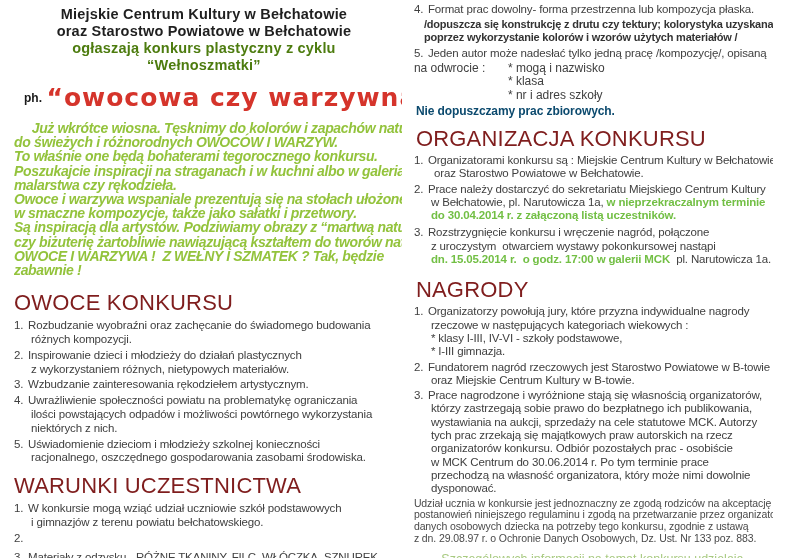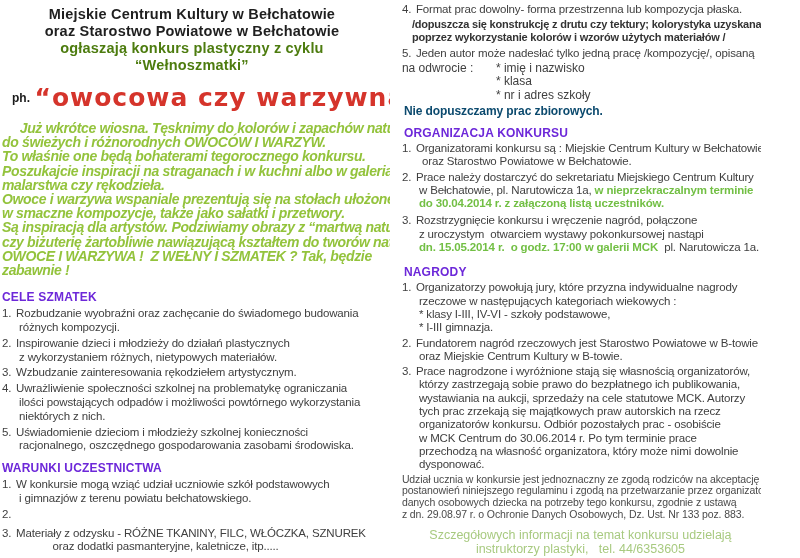--- a/index.html
+++ b/index.html
@@ -1,33 +1,33 @@
 <!DOCTYPE html>
 <html lang="pl"><head>
 <meta charset="utf-8">
 <style>
   html,body{margin:0;padding:0;background:#ffffff;}
   body{width:800px;height:558px;overflow:hidden;
        font-family:"Liberation Sans",sans-serif;color:#404040;}
-  .page{display:flex;width:761px;height:558px;}
+  .page{display:flex;width:761px;height:558px;margin-left:12px;}
   .col-left{width:410px;box-sizing:border-box;padding:6px 8px 0 2px;overflow:hidden;}
   .col-right{width:390px;box-sizing:border-box;padding:3px 2px 0 12px;overflow:hidden;}
 
   .doc-header{text-align:center;font-weight:bold;font-size:14.5px;line-height:17px;color:#1f1f1f;letter-spacing:.2px;}
   .announce{color:#4d7c0f;}
 
   .title-row{margin:9px 0 0 10px;white-space:nowrap;}
   .title-prefix{color:#1a1a1a;font-weight:bold;font-size:12px;vertical-align:4px;}
   .title-text{color:#d5342b;font-weight:bold;font-size:25px;letter-spacing:1px;
               font-family:"DejaVu Sans",sans-serif;}
 
   .intro{margin-top:9px;white-space:pre;font-style:italic;font-weight:bold;
          color:#93c33c;font-size:14px;line-height:14.2px;letter-spacing:-0.35px;}
 
-  .section-heading{color:#6d28d9;font-weight:bold;font-size:12px;letter-spacing:.2px;}
+  .section-heading{color:#7f1d1d;font-weight:normal;font-size:22px;letter-spacing:.2px;}
   .mt-cele{margin:13px 0 3px 0;}
   .mt-warunki{margin:8px 0 3px 0;}
   .mt-org{margin:8px 0 2px 2px;}
   .mt-nagrody{margin:11px 0 2px 2px;}
 
   .li{display:flex;font-size:11.5px;line-height:13.8px;letter-spacing:-0.15px;margin-bottom:2px;}
   .li .num{flex:0 0 14px;}
   .li .txt{white-space:pre;}
   .col-right .li{line-height:13.3px;margin-bottom:2px;}
 
@@ -70,39 +70,39 @@
 To właśnie one będą bohaterami tegorocznego konkursu.
 Poszukajcie inspiracji na straganach i w kuchni albo w galeriach
 malarstwa czy rękodzieła.
 Owoce i warzywa wspaniale prezentują się na stołach ułożone
 w smaczne kompozycje, także jako sałatki i przetwory.
 Są inspiracją dla artystów. Podziwiamy obrazy z “martwą naturą”,
 czy biżuterię żartobliwie nawiązującą kształtem do tworów natury.
 OWOCE I WARZYWA !  Z WEŁNY I SZMATEK ? Tak, będzie
 zabawnie !</div>
 
-    <div class="section-heading mt-cele">CELE SZMATEK</div>
+    <div class="section-heading mt-cele">OWOCE KONKURSU</div>
     <div>
       <div class="li">
           <span class="num">1.</span>
           <span class="txt">Rozbudzanie wyobraźni oraz zachęcanie do świadomego budowania
  różnych kompozycji.</span>
         </div>
       <div class="li">
           <span class="num">2.</span>
           <span class="txt">Inspirowanie dzieci i młodzieży do działań plastycznych
  z wykorzystaniem różnych, nietypowych materiałów.</span>
         </div>
       <div class="li">
           <span class="num">3.</span>
           <span class="txt">Wzbudzanie zainteresowania rękodziełem artystycznym.</span>
         </div>
       <div class="li">
           <span class="num">4.</span>
-          <span class="txt">Uwrażliwienie społeczności szkolnej na problematykę ograniczania
+          <span class="txt">Uwrażliwienie społeczności powiatu na problematykę ograniczania
  ilości powstających odpadów i możliwości powtórnego wykorzystania
  niektórych z nich.</span>
         </div>
       <div class="li">
           <span class="num">5.</span>
           <span class="txt">Uświadomienie dzieciom i młodzieży szkolnej konieczności
  racjonalnego, oszczędnego gospodarowania zasobami środowiska.</span>
         </div>
     </div>
 
@@ -132,21 +132,21 @@
     <div class="bold-note">/dopuszcza się konstrukcję z drutu czy tektury; kolorystyka uzyskana wyłącznie
 poprzez wykorzystanie kolorów i wzorów użytych materiałów /</div>
 
     <div class="li" style="margin-bottom:0;">
         <span class="num">5.</span>
         <span class="txt">Jeden autor może nadesłać tylko jedną pracę /kompozycję/, opisaną</span>
       </div>
     <div class="odwrocie">
       <span class="odw-label">na odwrocie :</span>
       <div class="odw-bullets">
-        <div>* imię i nazwisko</div>
+        <div>* mogą i nazwisko</div>
         <div>* klasa</div>
         <div>* nr i adres szkoły</div>
       </div>
     </div>
     <div class="green-note">Nie dopuszczamy prac zbiorowych.</div>
 
     <div class="section-heading mt-org">ORGANIZACJA KONKURSU</div>
     <div>
       <div class="li">
           <span class="num">1.</span>

